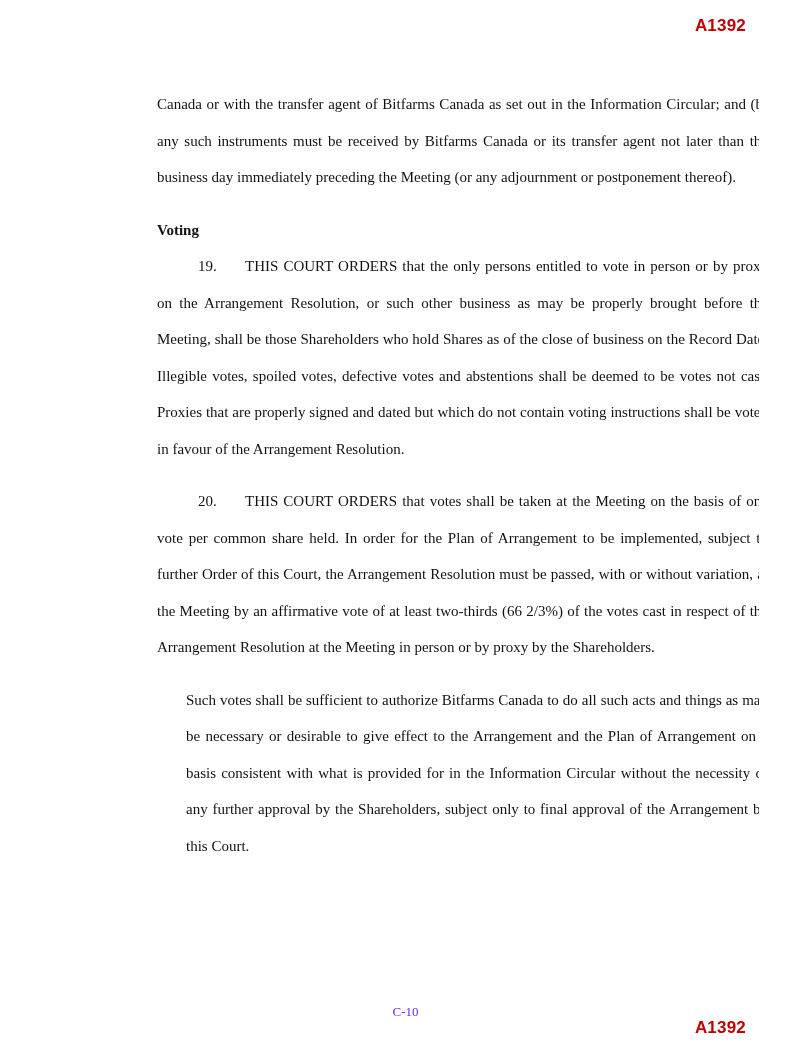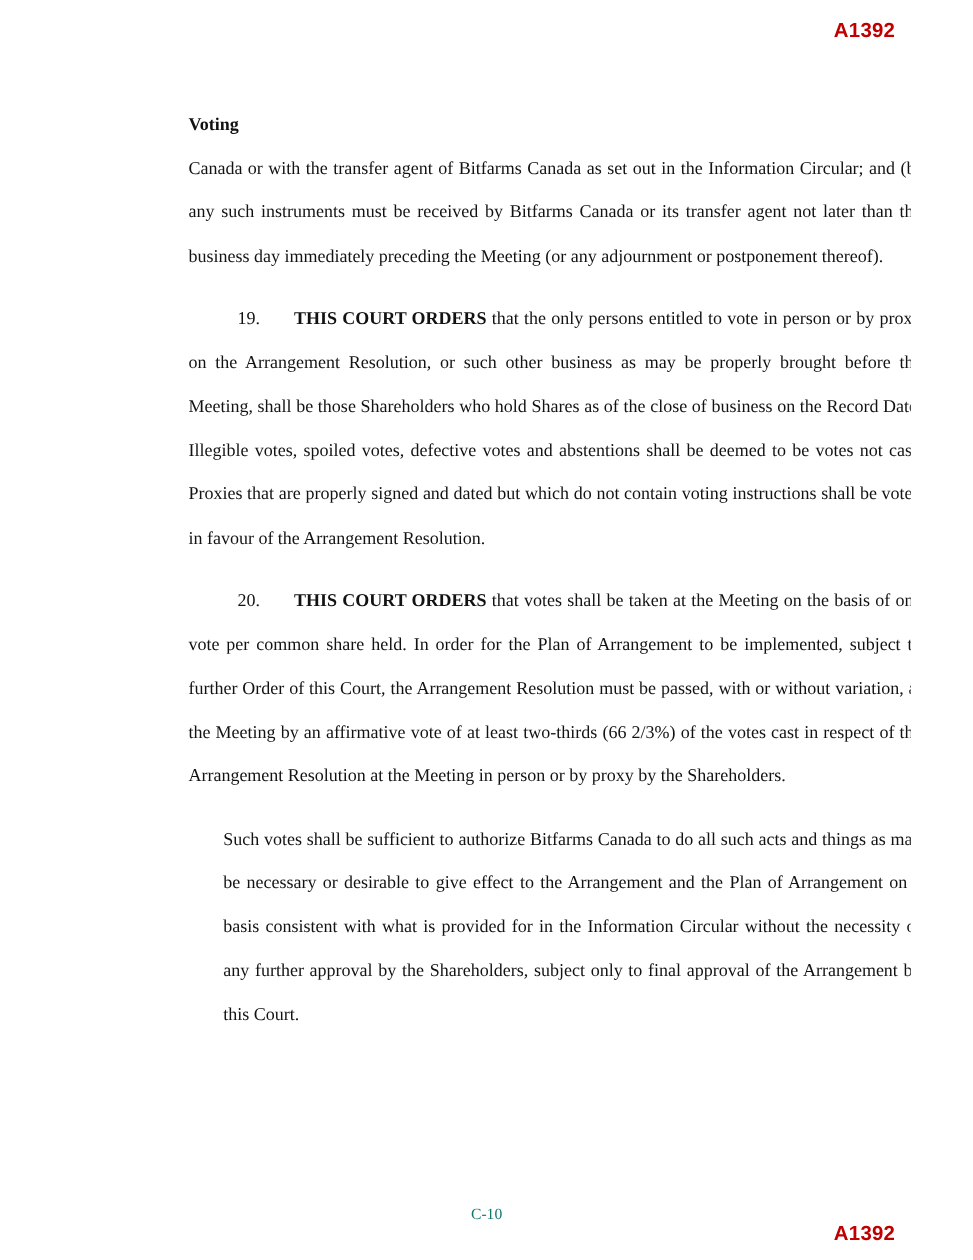--- a/index.html
+++ b/index.html
@@ -45,47 +45,47 @@
     text-align: left;
     margin-bottom: 0;
   }
 
   .num {
     display: inline-block;
     width: 47px;
     margin-left: 41px;
   }
 
-  .lead-bold { font-weight: bold; }
+  .lead-bold { font-weight: normal; }
 
   .closing { padding-left: 6px; }
 
   .page-number {
     position: absolute;
     bottom: 30px;
     left: 0;
     width: 100%;
     text-align: center;
     font-size: 13px;
-    color: #0f766e;
+    color: #6d28d9;
     font-family: "Liberation Serif", serif;
   }
 </style>
 </head>
 <body>
 
 <div class="page">
 
   <div class="bates bates-top" style="color: rgb(192, 0, 0);">A1392</div>
 
   <div class="doc-body">
 
+    <p class="para">Canada or with the transfer agent of Bitfarms Canada as set out in the Information Circular; and (b) any such instruments must be received by Bitfarms Canada or its transfer agent not later than the business day immediately preceding the Meeting (or any adjournment or postponement thereof).</p>
+
     <p class="para heading">Voting</p>
-
-    <p class="para">Canada or with the transfer agent of Bitfarms Canada as set out in the Information Circular; and (b) any such instruments must be received by Bitfarms Canada or its transfer agent not later than the business day immediately preceding the Meeting (or any adjournment or postponement thereof).</p>
 
     <p class="para"><span class="num">19.</span><span class="lead-bold">THIS COURT ORDERS</span><span> that the only persons entitled to vote in person or by proxy on the Arrangement Resolution, or such other business as may be properly brought before the Meeting, shall be those Shareholders who hold Shares as of the close of business on the Record Date. Illegible votes, spoiled votes, defective votes and abstentions shall be deemed to be votes not cast. Proxies that are properly signed and dated but which do not contain voting instructions shall be voted in favour of the Arrangement Resolution.</span></p>
 
     <p class="para"><span class="num">20.</span><span class="lead-bold">THIS COURT ORDERS</span><span> that votes shall be taken at the Meeting on the basis of one vote per common share held. In order for the Plan of Arrangement to be implemented, subject to further Order of this Court, the Arrangement Resolution must be passed, with or without variation, at the Meeting by an affirmative vote of at least two-thirds (66 2/3%) of the votes cast in respect of the Arrangement Resolution at the Meeting in person or by proxy by the Shareholders.</span></p>
 
     <p class="para closing">Such votes shall be sufficient to authorize Bitfarms Canada to do all such acts and things as may be necessary or desirable to give effect to the Arrangement and the Plan of Arrangement on a basis consistent with what is provided for in the Information Circular without the necessity of any further approval by the Shareholders, subject only to final approval of the Arrangement by this Court.</p>
 
   </div>
 
   <div class="page-number">C-10</div>

